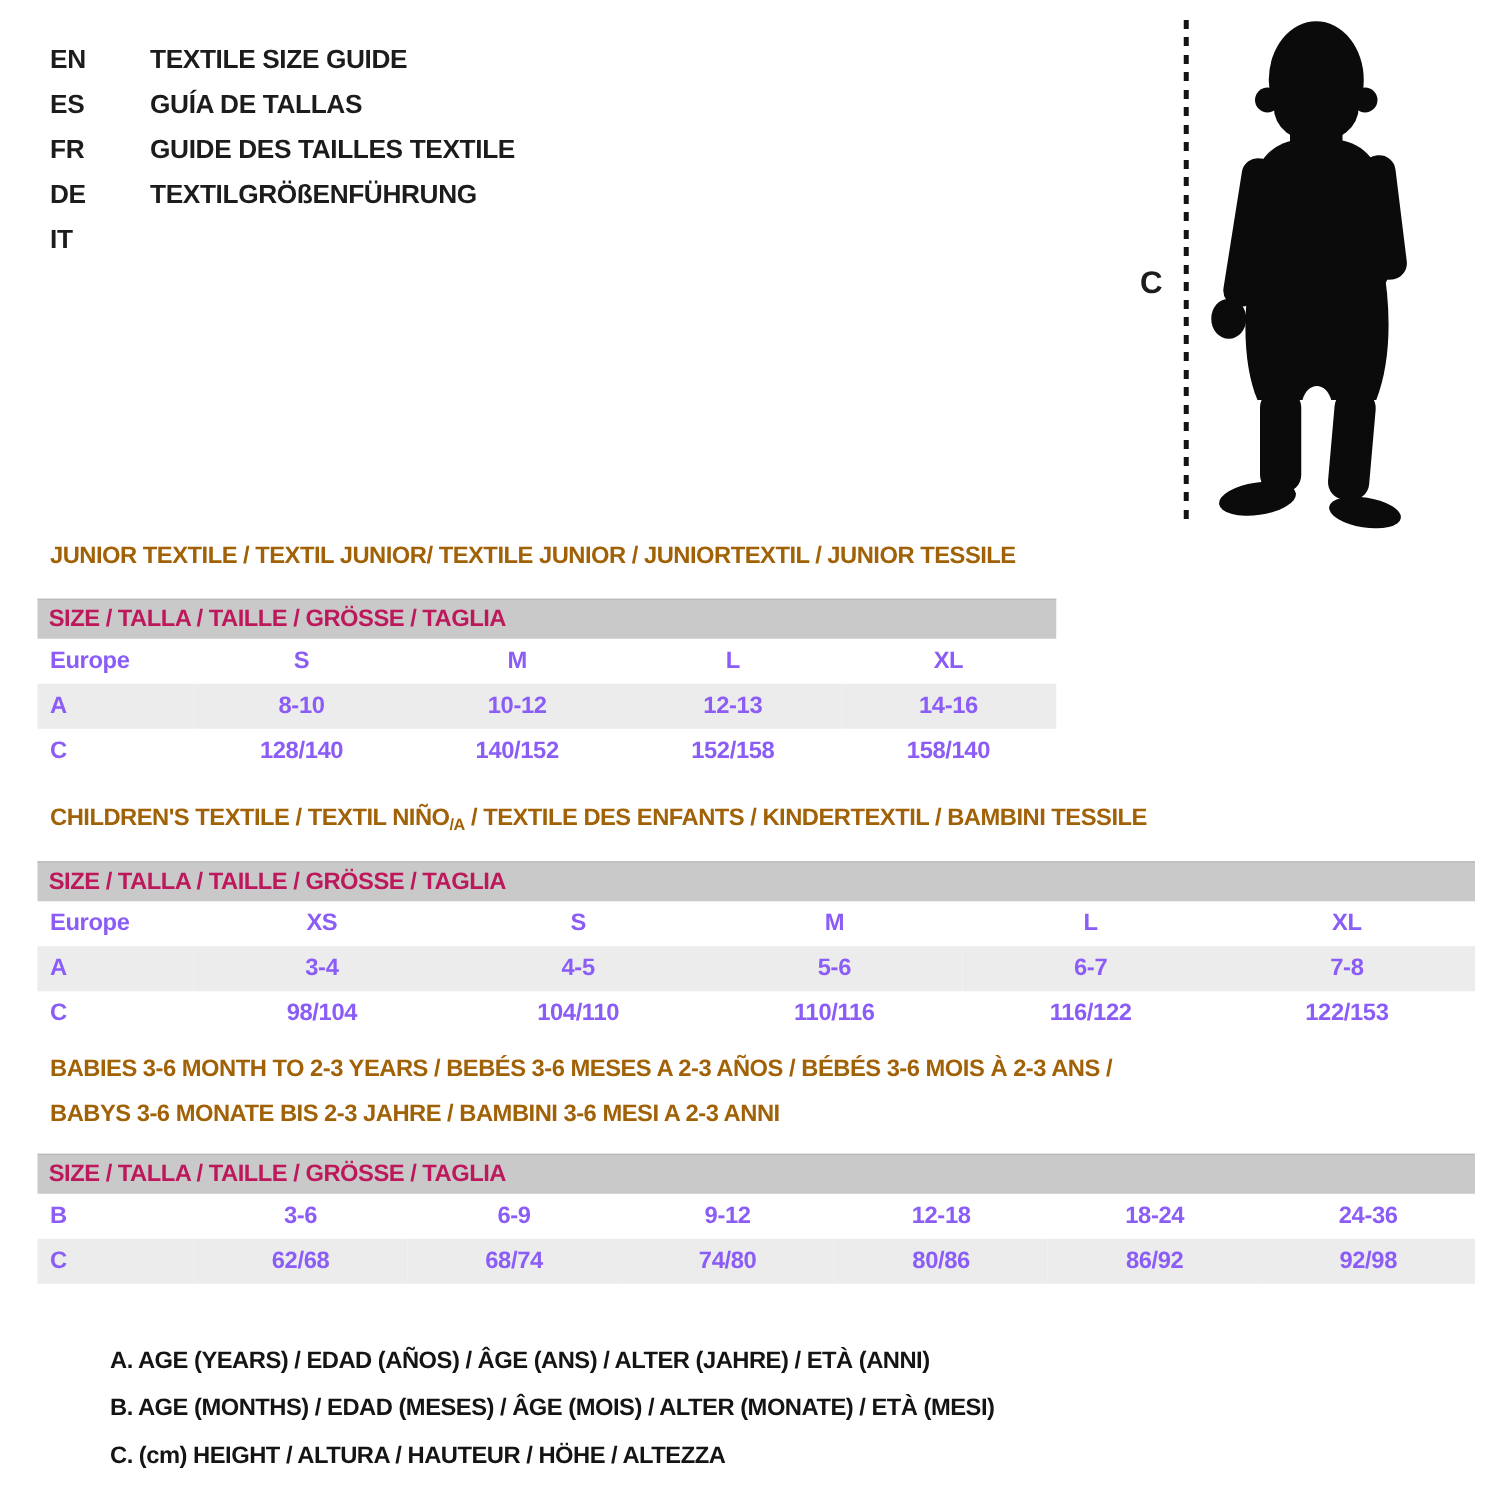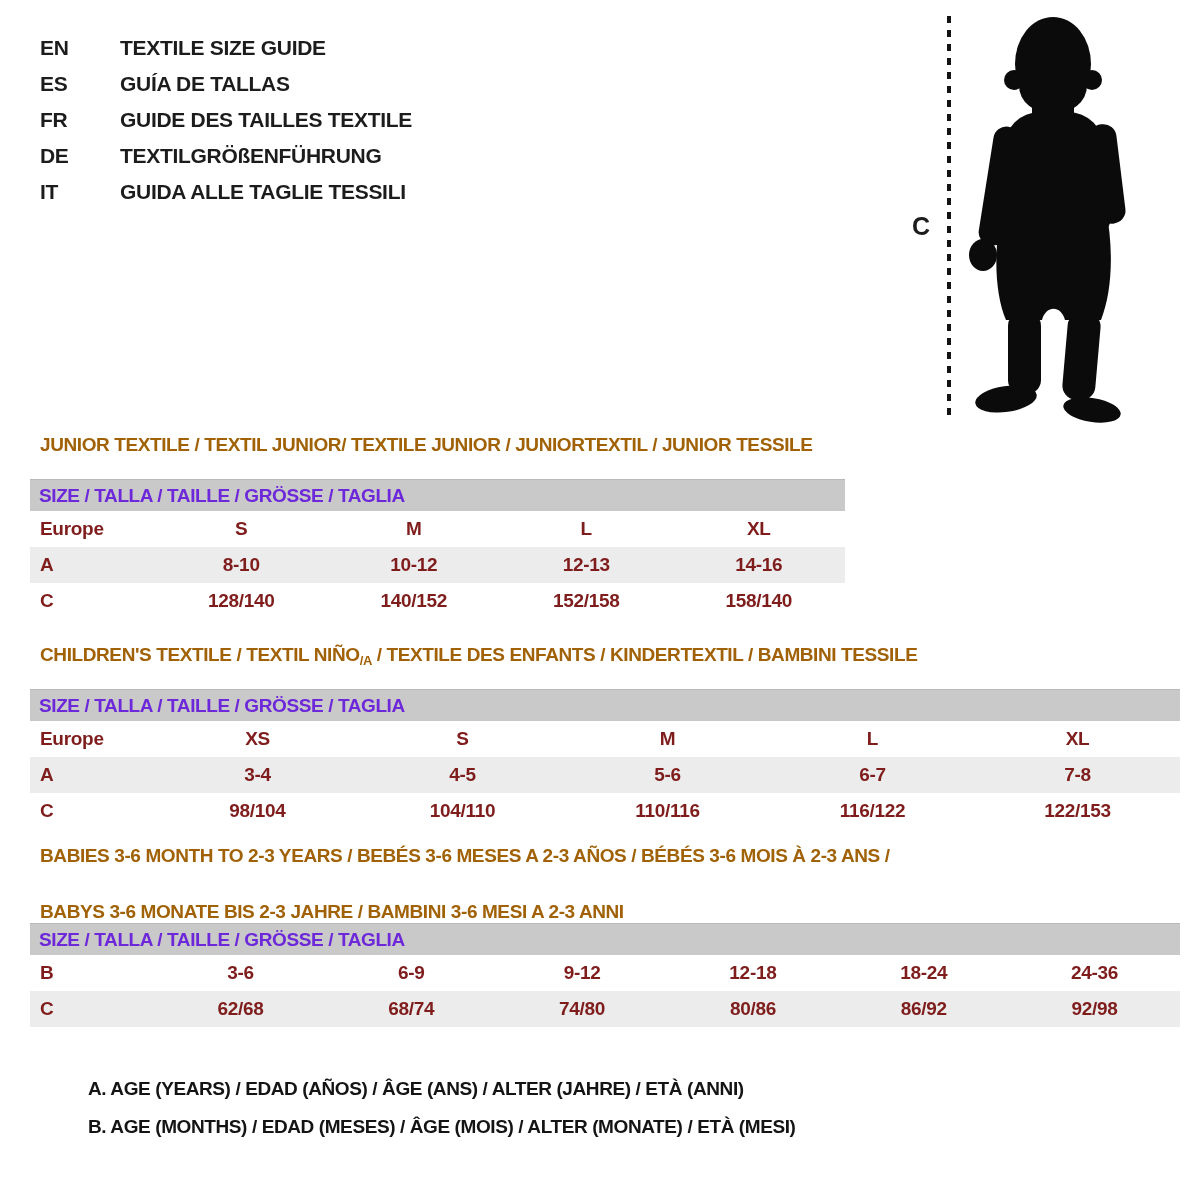--- a/index.html
+++ b/index.html
@@ -57,36 +57,36 @@
     white-space: nowrap;
     color: #a16207;
     text-align: right;
   }
   .sec-title .sub { font-size: 13px; vertical-align: -4px; }
   .tbl-wrap { position: absolute; left: 30px; }
   .size-bar {
     height: 31px; line-height: 31px;
     background: #c9c9c9;
     border-top: 1px solid #b9b9b9;
-    color: #6d28d9;
+    color: #be185d;
     font-size: 19px;
     padding-left: 9px;
     letter-spacing: -0.4px;
   }
   table.size-table {
     width: 100%;
     border-collapse: collapse;
     table-layout: fixed;
   }
   table.size-table td {
     height: 36px;
     font-size: 19px;
     font-weight: 700;
     text-align: center;
-    color: #7f1d1d;
+    color: #8b5cf6;
     letter-spacing: -0.3px;
     padding: 0;
   }
   table.size-table td.row-label {
     text-align: left;
     padding-left: 10px;
     width: 115px;
   }
   tr.stripe td { background: #ececec; }
 
@@ -121,21 +121,20 @@
     <div class="lang-row">
       <span class="lang-code">FR</span>
       <span class="lang-title">GUIDE DES TAILLES TEXTILE</span>
     </div>
     <div class="lang-row">
       <span class="lang-code">DE</span>
       <span class="lang-title">TEXTILGRÖßENFÜHRUNG</span>
     </div>
     <div class="lang-row">
       <span class="lang-code">IT</span>
-      <span class="lang-title">GUIDA ALLE TAGLIE TESSILI</span>
     </div>
   </div>
 
   <div class="figure">
     <span class="c-label">C</span>
     <div class="dash-line"></div>
     <svg class="toddler-svg" width="186" height="410" viewBox="0 0 186 410" xmlns="http://www.w3.org/2000/svg">
       <g fill="#0b0b0b">
         <ellipse cx="91" cy="50" rx="38" ry="47"></ellipse>
         <ellipse cx="91" cy="72" rx="34" ry="28"></ellipse>
@@ -215,21 +214,21 @@
         <td>104/110</td>
         <td>110/116</td>
         <td>116/122</td>
         <td>122/153</td>
       </tr>
     </tbody>
       </table>
   </div>
 
   <div class="sec-title" style="top:845px;">BABIES 3-6 MONTH TO 2-3 YEARS / BEBÉS 3-6 MESES A 2-3 AÑOS / BÉBÉS 3-6 MOIS À 2-3 ANS /</div>
-  <div class="sec-title" style="top:881px;margin-top:20px;">BABYS 3-6 MONATE BIS 2-3 JAHRE / BAMBINI 3-6 MESI A 2-3 ANNI</div>
+  <div class="sec-title" style="top:881px;">BABYS 3-6 MONATE BIS 2-3 JAHRE / BAMBINI 3-6 MESI A 2-3 ANNI</div>
   <div class="tbl-wrap" style="top:923px; width:1150px;">
     <div class="size-bar">SIZE / TALLA / TAILLE / GRÖSSE / TAGLIA</div>
     <table class="size-table">
       <tbody>
           <tr>
         <td class="row-label">B</td>
         <td>3-6</td>
         <td>6-9</td>
         <td>9-12</td>
         <td>12-18</td>
@@ -245,15 +244,16 @@
         <td>86/92</td>
         <td>92/98</td>
       </tr>
     </tbody>
       </table>
   </div>
 
   <div class="legend">
     <div class="legend-line">A. AGE (YEARS) / EDAD (AÑOS) / ÂGE (ANS) / ALTER (JAHRE) / ETÀ (ANNI)</div>
     <div class="legend-line">B. AGE (MONTHS) / EDAD (MESES) / ÂGE (MOIS) / ALTER (MONATE) / ETÀ (MESI)</div>
+    <div class="legend-line">C. (cm) HEIGHT / ALTURA / HAUTEUR / HÖHE / ALTEZZA</div>
   </div>
 
 </div>
 
 </body></html>

